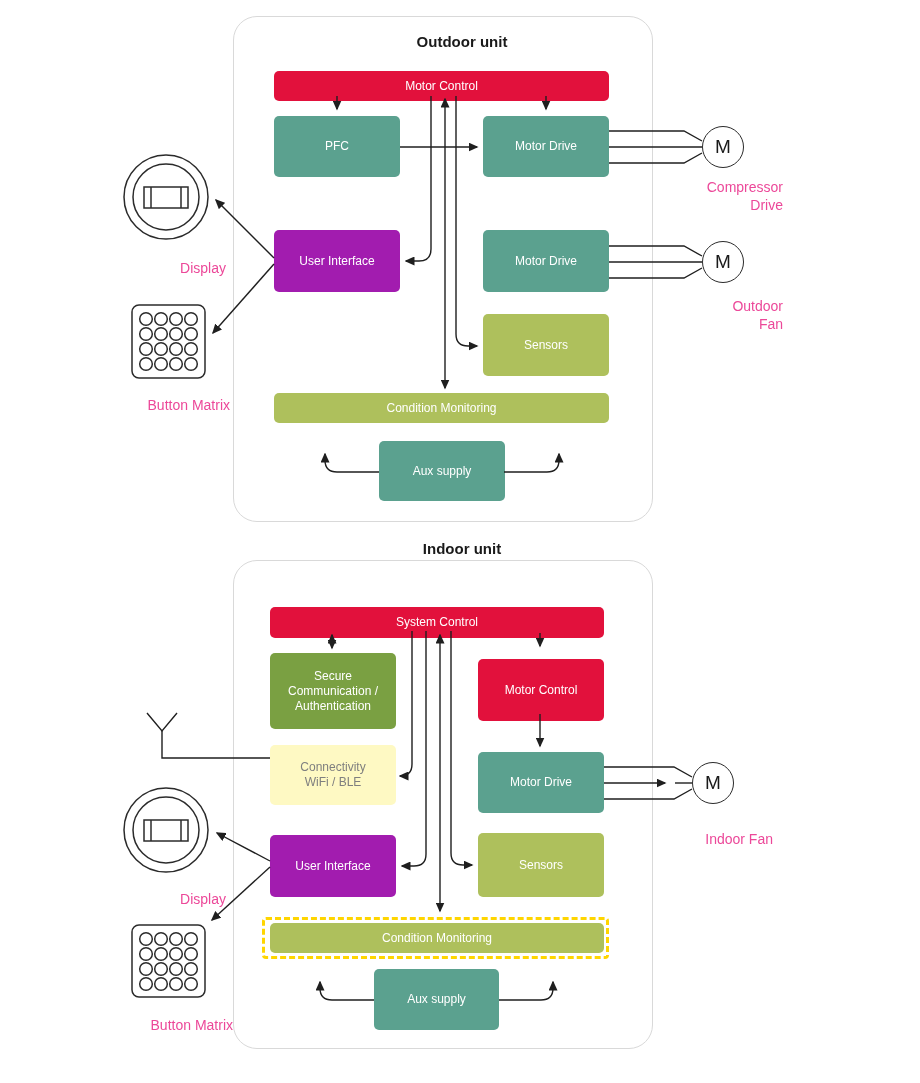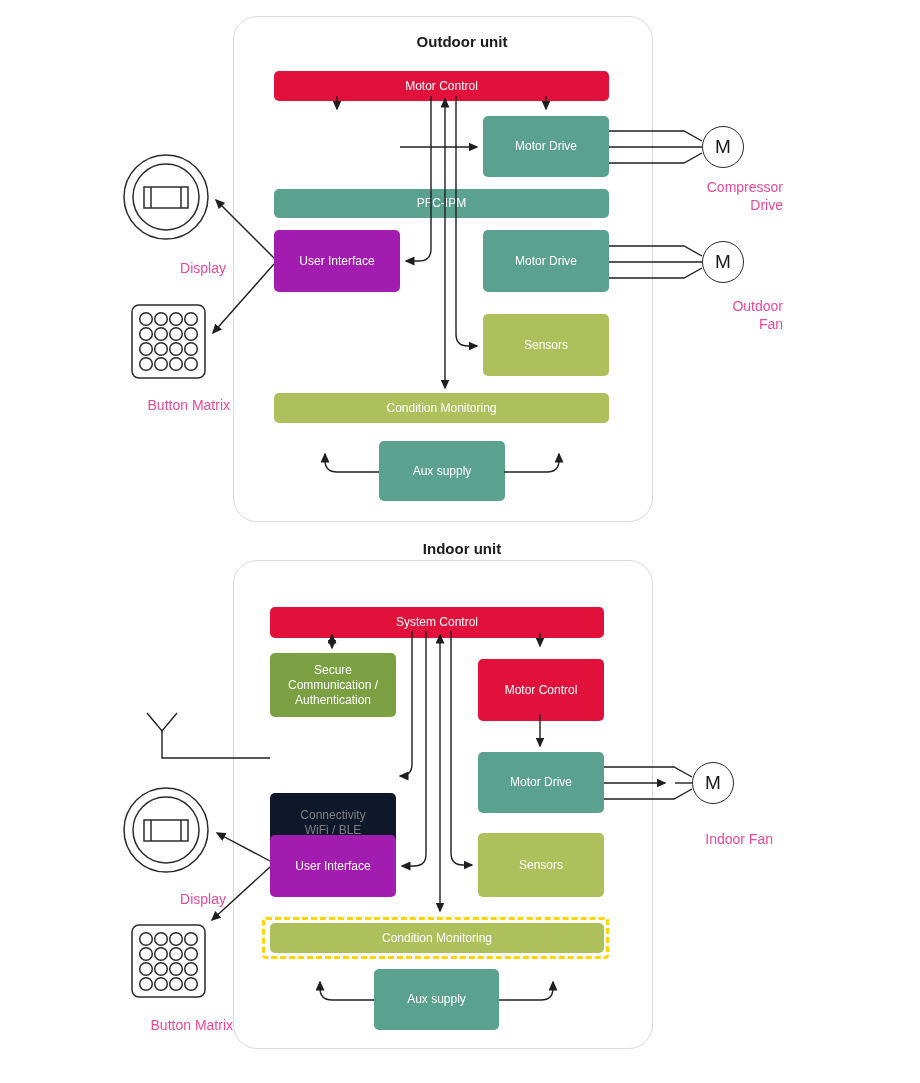--- a/index.html
+++ b/index.html
@@ -8,41 +8,41 @@
   .unit { position:absolute; border:1px solid #d9d9d9; border-radius:24px; background:#fff; z-index:0; }
   .unit-title { position:absolute; text-align:center; font-weight:bold; font-size:15px; color:#1a1a1a; z-index:2;padding-left:20px; }
   .block { position:absolute; display:flex; align-items:center; justify-content:center;
            text-align:center; color:#ffffff; font-size:12px; line-height:1.25;
            border-radius:5px; white-space:pre-line; z-index:2; }
   .red       { background:#E2113C;margin-top:7px; }
   .teal      { background:#5BA18F; }
   .lightteal { background:#a21caf; }
   .olive     { background:#AEC05C; }
   .green     { background:#7AA042; }
-  .yellow    { background:#0f172a; color:#7f7f7f;margin-top:48px; }
+  .yellow    { background:#fef9c3; color:#7f7f7f; }
   .cm-outline { position:absolute; border:3px dashed #FFD500; border-radius:4px; z-index:1; }
   .mcircle { position:absolute; width:42px; height:42px; box-sizing:border-box;
              border:1.6px solid #2b2b2b; border-radius:50%; background:#fff;
              display:flex; align-items:center; justify-content:center;
              font-size:19px; color:#1a1a1a; z-index:3; }
   .plabel { position:absolute; text-align:right; font-size:14px; color:#ec4899;
             line-height:1.3; white-space:pre-line; z-index:2; }
   .overlay { position:absolute; left:0; top:0; z-index:5; pointer-events:none; }
 </style>
 </head>
 <body>
 
 <div class="canvas">
 
   <div class="unit" style="left:233px;top:16px;width:418px;height:504px"></div>
   <div class="unit-title" style="left:233px;top:33px;width:418px">Outdoor unit</div>
 
   <div class="block red" style="left:274px;top:64px;width:335px;height:30px">Motor Control</div>
+  <div class="block teal" style="left:274px;top:116px;width:126px;height:61px">PFC</div>
   <div class="block teal" style="left:483px;top:116px;width:126px;height:61px">Motor Drive</div>
-  <div class="block teal" style="left:274px;top:189px;width:335px;height:29px">PFC-IPM</div>
   <div class="block lightteal" style="left:274px;top:230px;width:126px;height:62px">User Interface</div>
   <div class="block teal" style="left:483px;top:230px;width:126px;height:62px">Motor Drive</div>
   <div class="block olive" style="left:483px;top:314px;width:126px;height:62px">Sensors</div>
   <div class="block olive" style="left:274px;top:393px;width:335px;height:30px">Condition Monitoring</div>
   <div class="block teal" style="left:379px;top:441px;width:126px;height:60px">Aux supply</div>
 
   <div class="mcircle" style="left:702px;top:126px">M</div>
   <div class="plabel" style="left:663px;top:178px;width:120px">Compressor
 Drive</div>
 
@@ -50,21 +50,21 @@
   <div class="plabel" style="left:663px;top:297px;width:120px">Outdoor
 Fan</div>
 
   <div class="plabel" style="left:106px;top:259px;width:120px">Display</div>
   <div class="plabel" style="left:105px;top:396px;width:125px">Button Matrix</div>
 
   <div class="unit" style="left:233px;top:560px;width:418px;height:487px"></div>
   <div class="unit-title" style="left:233px;top:540px;width:418px">Indoor unit</div>
 
   <div class="block red" style="left:270px;top:600px;width:334px;height:31px">System Control</div>
-  <div class="block green" style="left:270px;top:653px;width:126px;height:64px">Secure
+  <div class="block green" style="left:270px;top:653px;width:126px;height:76px">Secure
 Communication /
 Authentication</div>
   <div class="block red" style="left:478px;top:652px;width:126px;height:62px">Motor Control</div>
   <div class="block yellow" style="left:270px;top:745px;width:126px;height:60px">Connectivity
 WiFi / BLE</div>
   <div class="block teal" style="left:478px;top:752px;width:126px;height:61px">Motor Drive</div>
   <div class="block lightteal" style="left:270px;top:835px;width:126px;height:62px">User Interface</div>
   <div class="block olive" style="left:478px;top:833px;width:126px;height:64px">Sensors</div>
   <div class="cm-outline" style="left:262px;top:917px;width:341px;height:36px"></div>
   <div class="block olive" style="left:270px;top:923px;width:334px;height:30px">Condition Monitoring</div>

